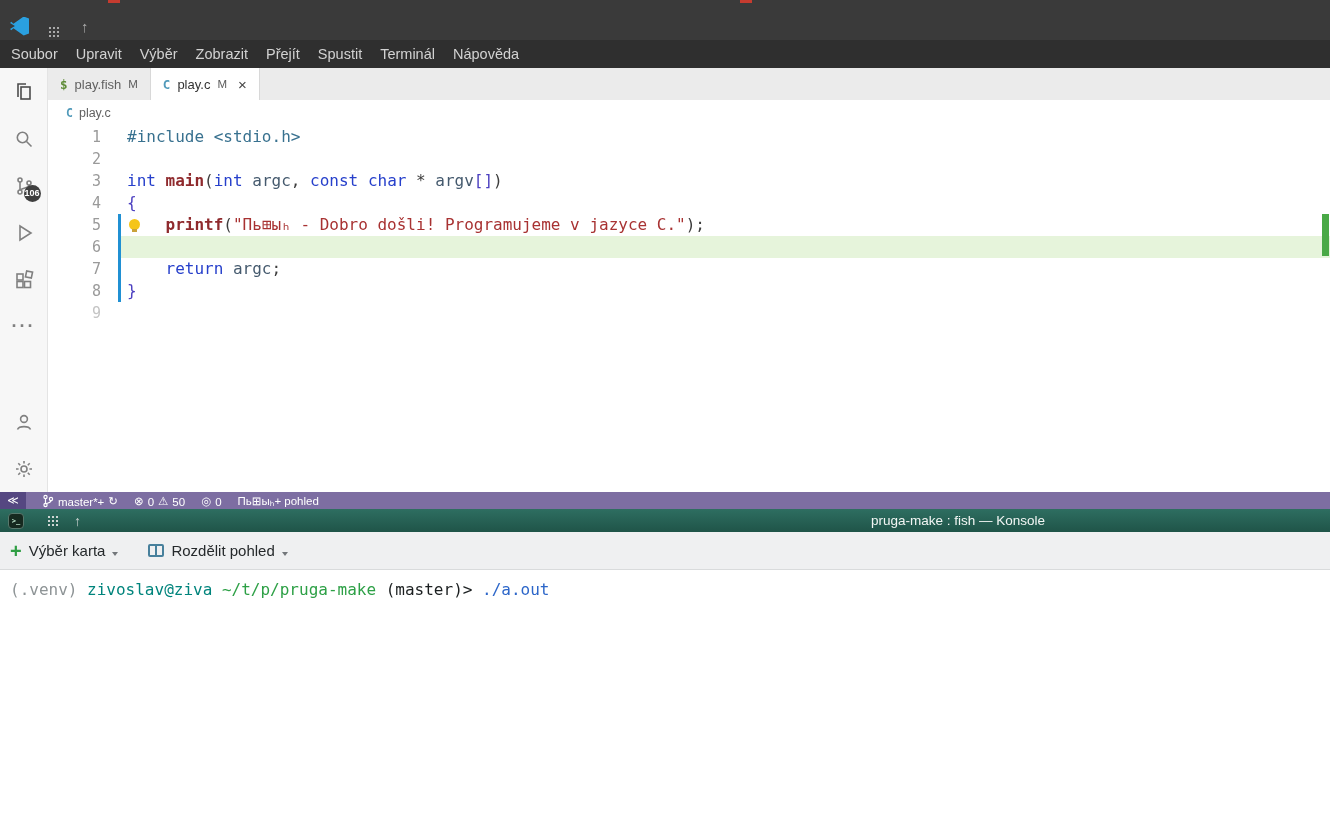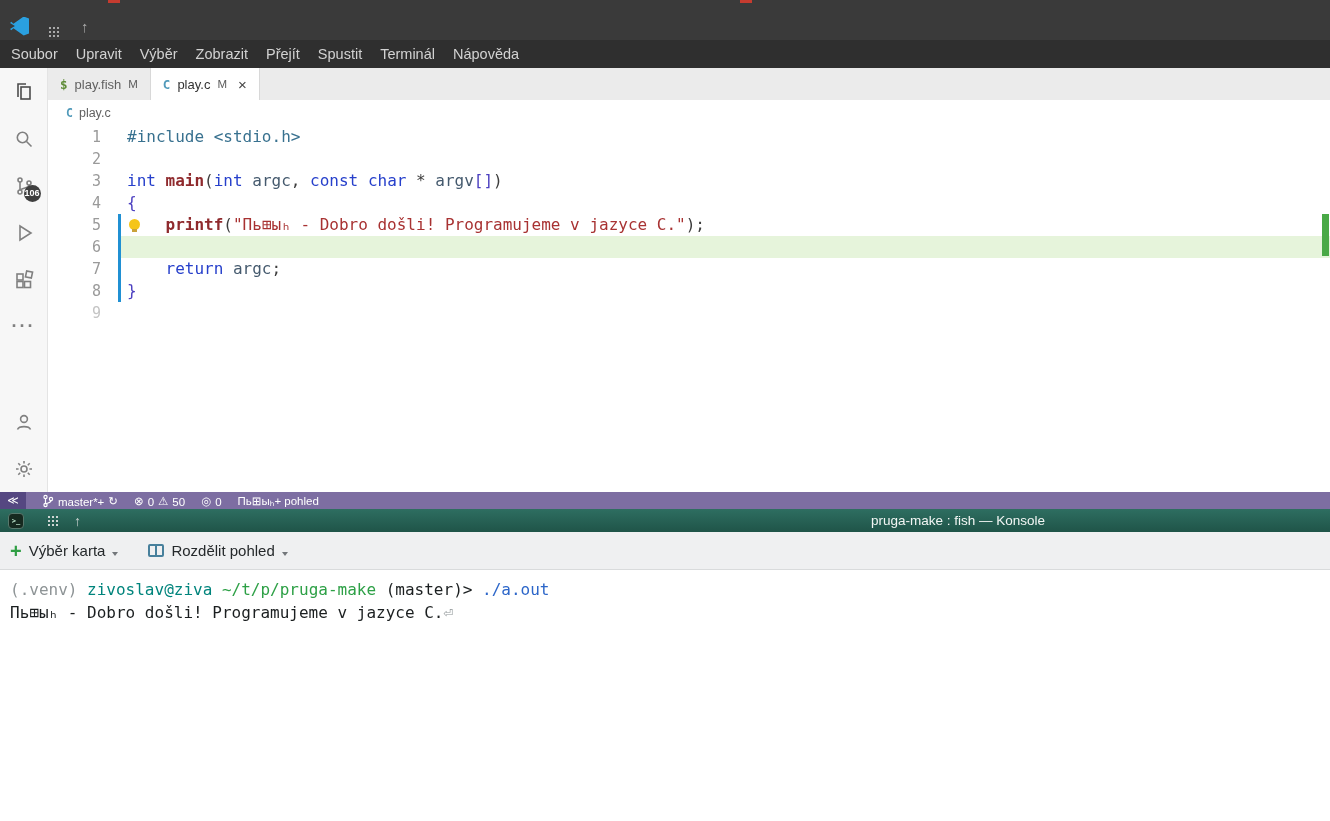--- a/index.html
+++ b/index.html
@@ -309,16 +309,15 @@
     </div>
     <div class="kbtn">
       <span class="split-ico"></span>
       <span>Rozdělit pohled</span>
       <span class="caret"></span>
     </div>
   </div>
 
   <div class="kterm">
       <div class="trow"><span class="t-dim">(.venv) </span><span class="t-host">zivoslav@ziva</span><span class="t-plain"> </span><span class="t-path">~/t/p/pruga-make</span><span class="t-plain"> (master)&gt; </span><span class="t-cmd">./a.out</span></div>
-      <div class="trow"><span class="t-plain">Пь⊞ыₕ - Dobro došli! Programujeme v jazyce C.</span><span class="t-ret">⏎</span></div>
     </div>
 
 </div>
 
 </body></html>

